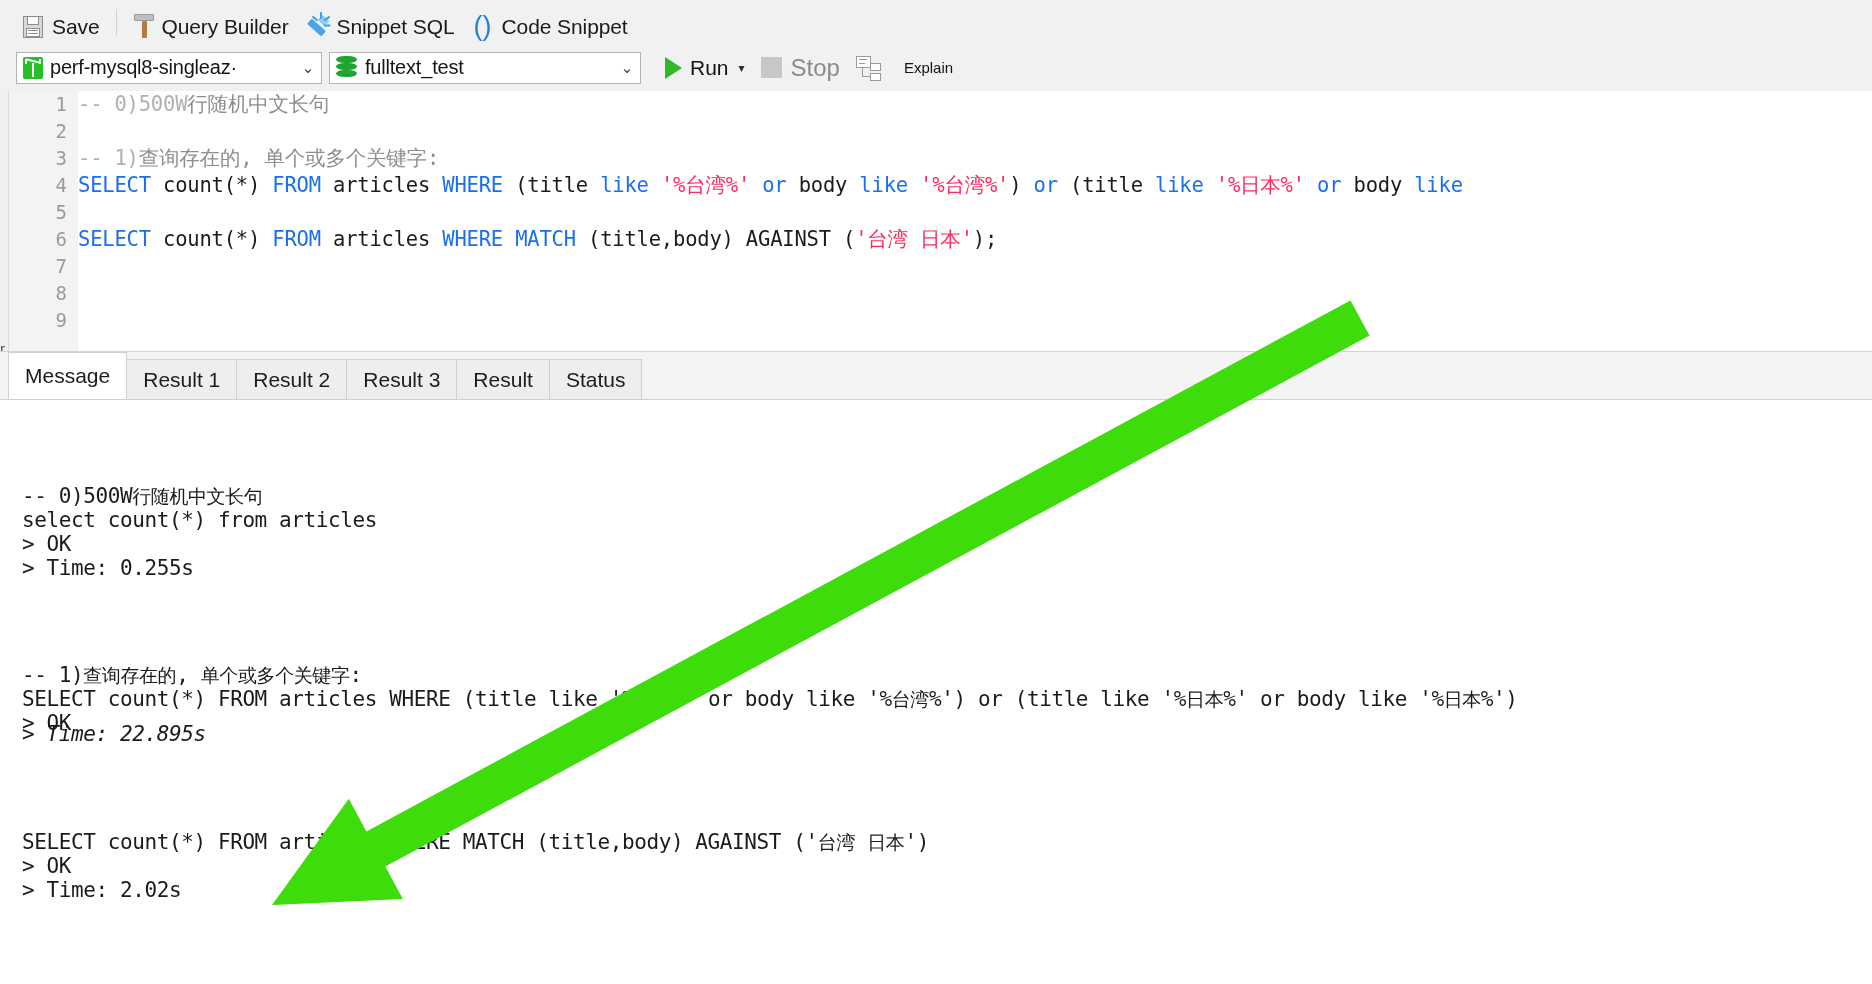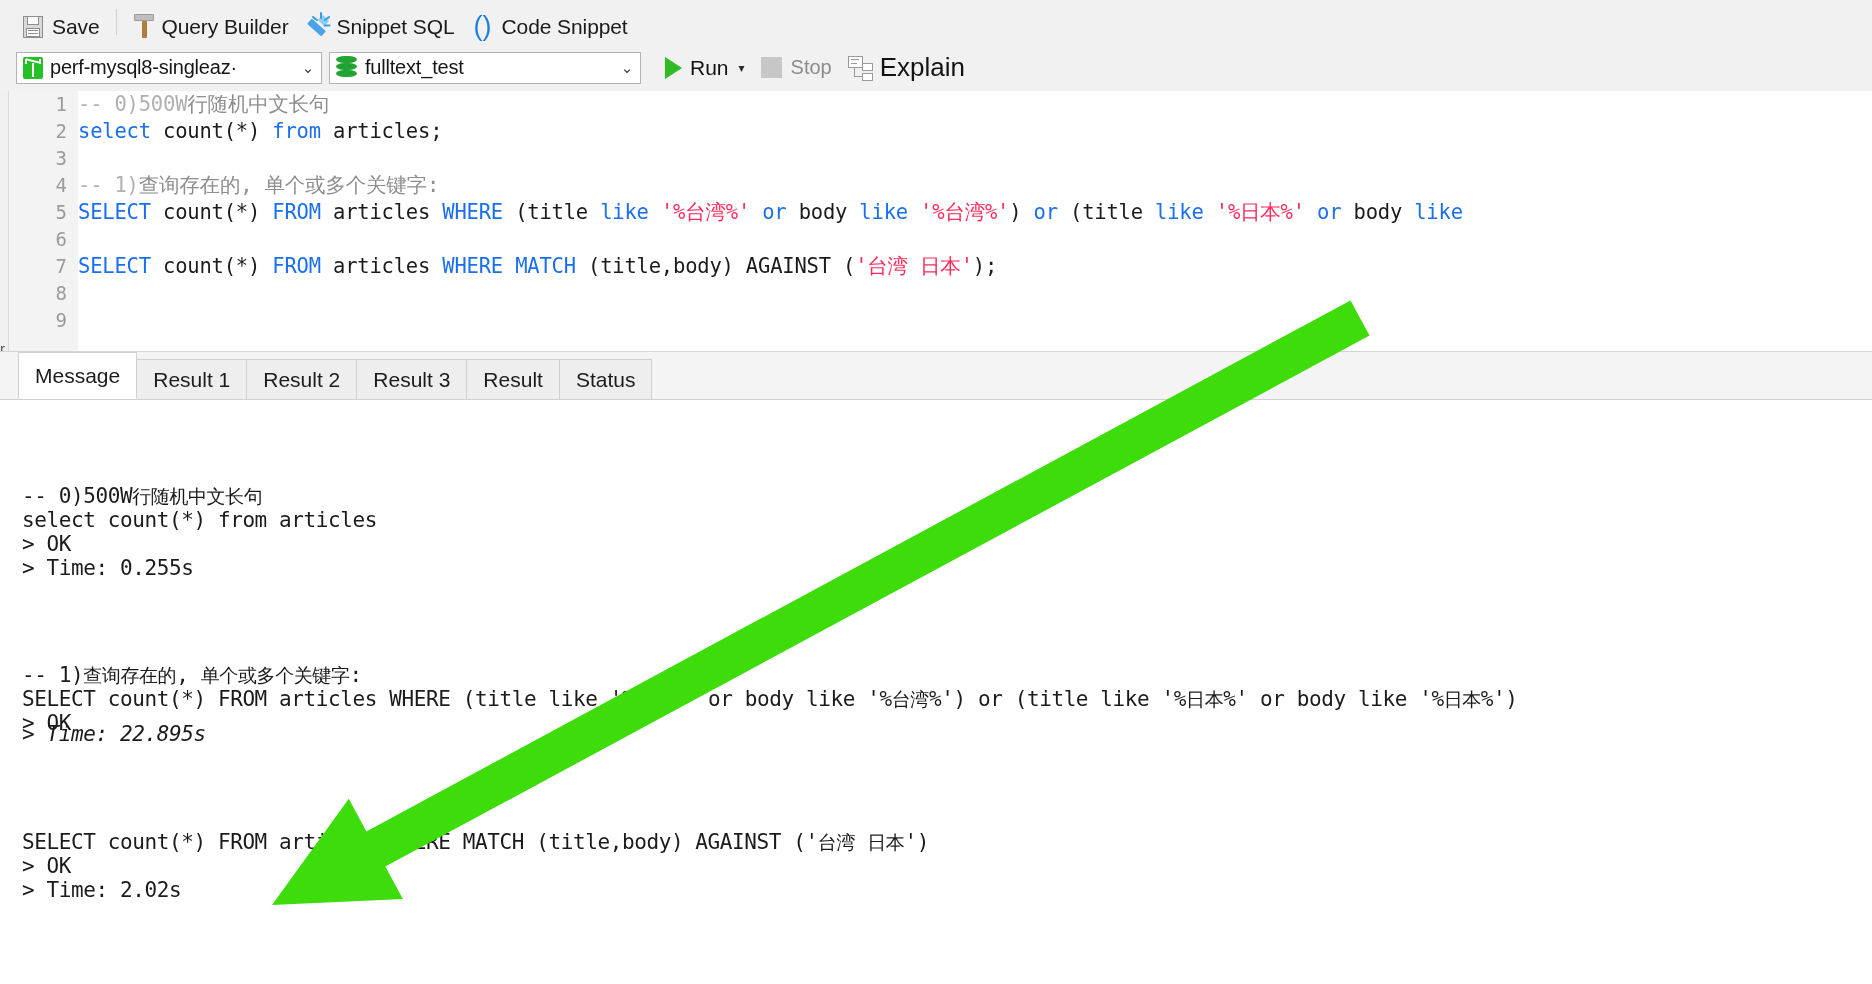--- a/index.html
+++ b/index.html
@@ -265,29 +265,29 @@
   .stop-btn {
     display: flex;
     align-items: center;
     gap: 9px;
     margin-left: 12px;
   }
   .stop-sq {
     width: 21px; height: 21px;
     background: #c7c7c7;
   }
-  .stop-label { font-size: 20px; color: #8b8b8b; }
+  .stop-label { font-size: 24px; color: #8b8b8b; }
 
   .explain-btn {
     display: flex;
     align-items: center;
     gap: 6px;
     margin-left: 16px;
   }
-  .explain-label { font-size: 26px; color: #131313; }
+  .explain-label { font-size: 15px; color: #131313; margin-left: 16px; }
   .ic-explain { width: 26px; height: 24px; position: relative; }
   .ic-explain .n1 {
     position: absolute; left: 0px; top: 0px;
     width: 15px; height: 12px;
     border: 1.5px solid #9a9a9a;
     background: #fff;
     box-sizing: border-box;
   }
   .ic-explain .n1 i {
     position: absolute; left: 2px; top: 2px;
@@ -379,21 +379,21 @@
   .tabstrip {
     position: absolute;
     left: 0; top: 352px;
     width: 1872px;
     height: 48px;
     background: #f4f4f4;
     border-bottom: 1px solid #d0d0d0;
     box-sizing: border-box;
     display: flex;
     align-items: flex-end;
-    padding-left: 18px;
+    padding-left: 8px;
   }
   .tab {
     height: 40px;
     line-height: 40px;
     padding: 0 16px;
     font-size: 21px;
     color: #1c1c1c;
     background: #eeeeee;
     border: 1px solid #d0d0d0;
     border-bottom: none;
@@ -553,21 +553,20 @@
       <div class="gline">3</div>
       <div class="gline">4</div>
       <div class="gline">5</div>
       <div class="gline">6</div>
       <div class="gline">7</div>
       <div class="gline">8</div>
       <div class="gline">9</div>
     </div>
   <div class="code-area" id="code-area">
       <div class="cline"><span class="cm">-- 0)500W</span><span class="cmz">行随机中文长句</span></div>
-      <div class="cline"><span class="k">select</span><span class="pl"> count(*) </span><span class="k">from</span><span class="pl"> articles;</span></div>
       <div class="cline">&nbsp;</div>
       <div class="cline"><span class="cm">-- 1)</span><span class="cmz">查询存在的, 单个或多个关键字:</span></div>
       <div class="cline"><span class="k">SELECT</span><span class="pl"> count(*) </span><span class="k">FROM</span><span class="pl"> articles </span><span class="k">WHERE</span><span class="pl"> (title </span><span class="k">like</span><span class="pl"> </span><span class="str">'%台湾%'</span><span class="pl"> </span><span class="k">or</span><span class="pl"> body </span><span class="k">like</span><span class="pl"> </span><span class="str">'%台湾%'</span><span class="pl">) </span><span class="k">or</span><span class="pl"> (title </span><span class="k">like</span><span class="pl"> </span><span class="str">'%日本%'</span><span class="pl"> </span><span class="k">or</span><span class="pl"> body </span><span class="k">like</span></div>
       <div class="cline">&nbsp;</div>
       <div class="cline"><span class="k">SELECT</span><span class="pl"> count(*) </span><span class="k">FROM</span><span class="pl"> articles </span><span class="k">WHERE</span><span class="pl"> </span><span class="k">MATCH</span><span class="pl"> (title,body) AGAINST (</span><span class="str">'台湾 日本'</span><span class="pl">);</span></div>
       <div class="cline">&nbsp;</div>
       <div class="cline">&nbsp;</div>
     </div>
 </div>
 <div class="editor-bottom-line"></div>

